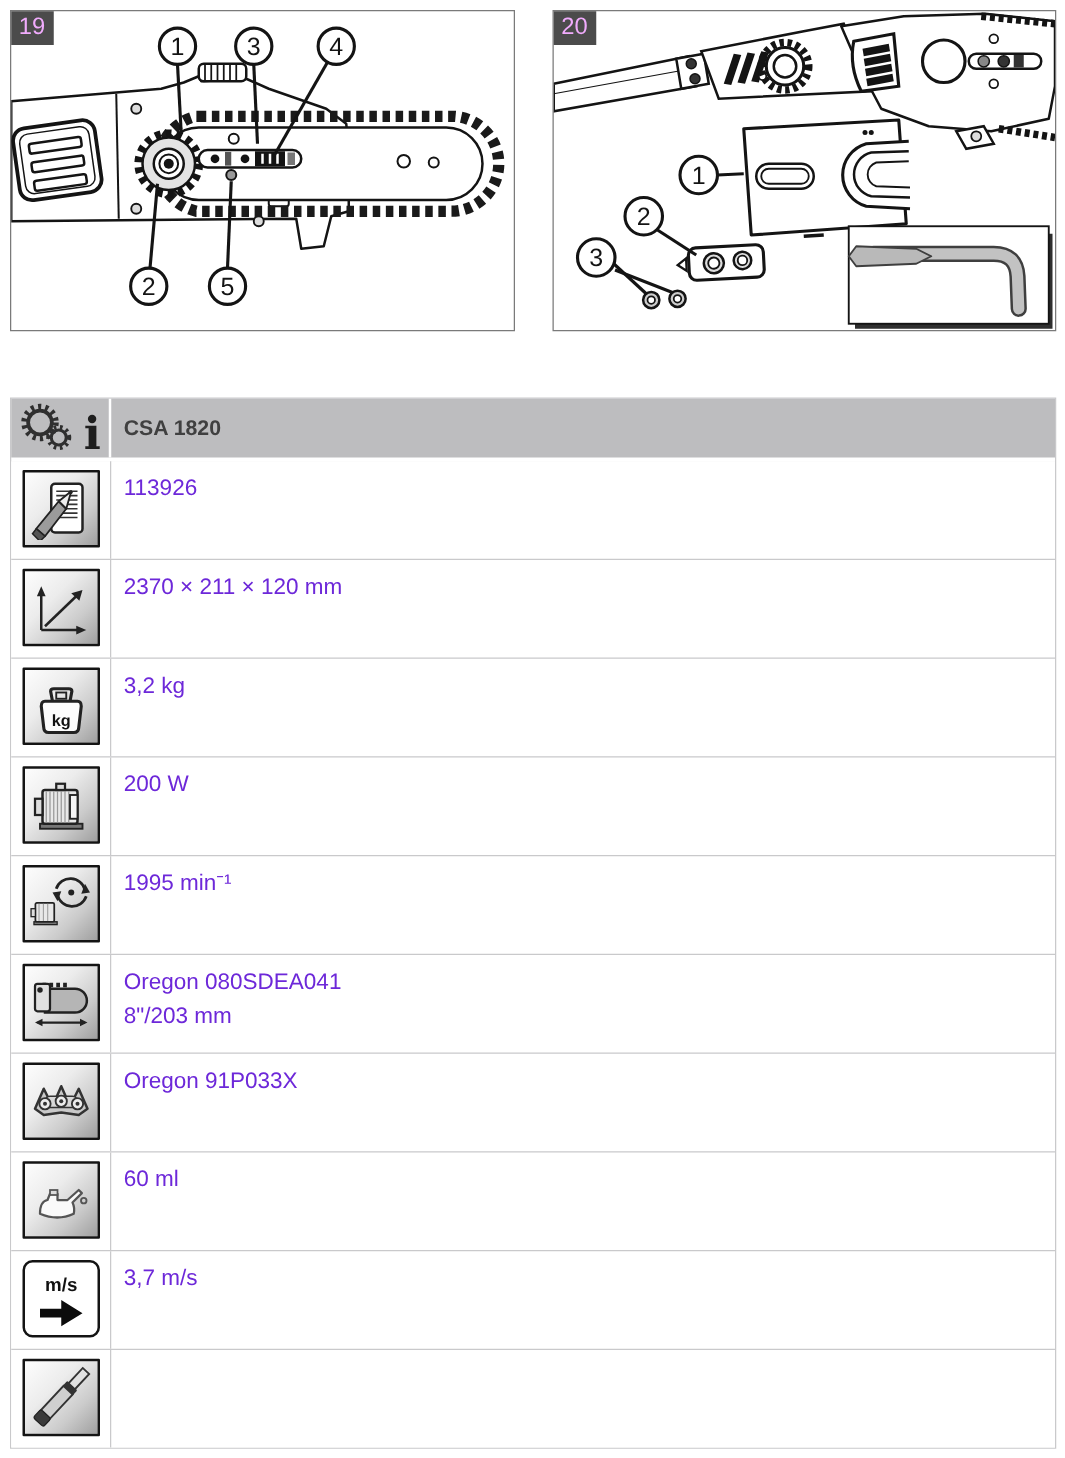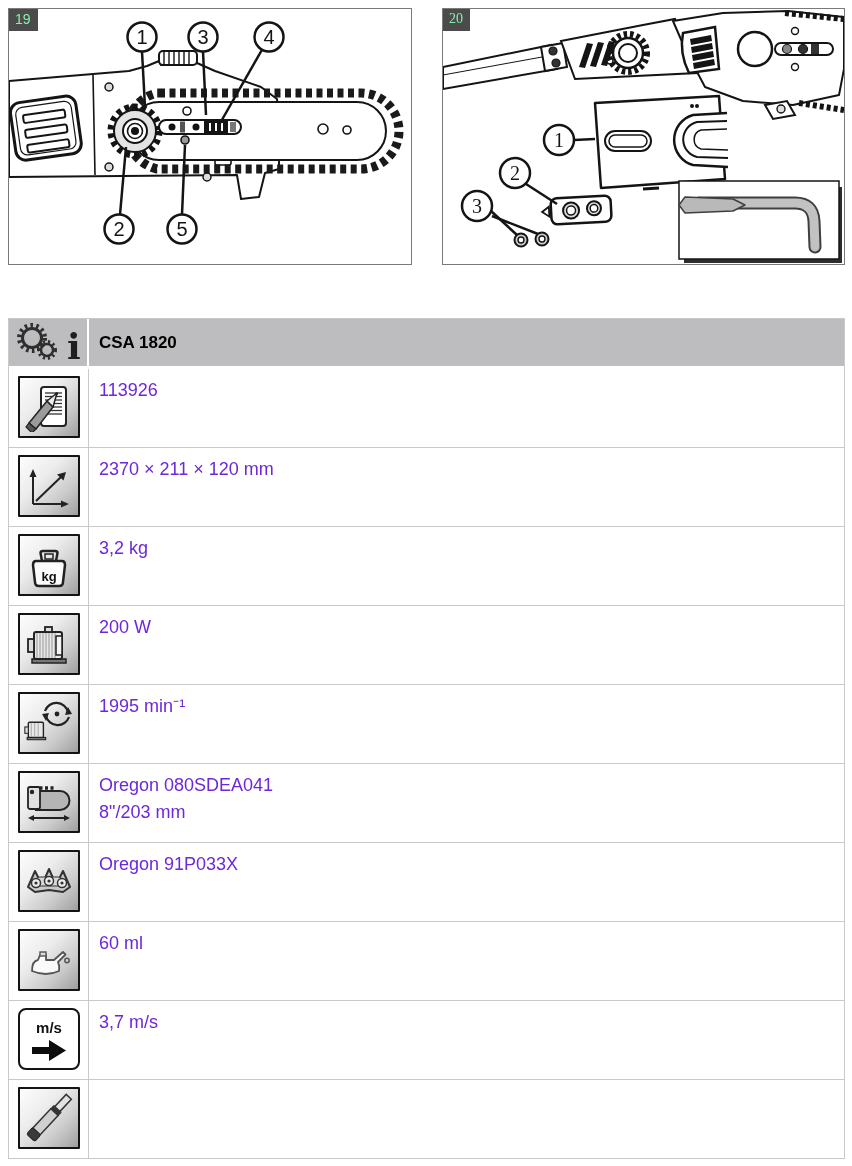--- a/index.html
+++ b/index.html
@@ -3,40 +3,40 @@
 <meta charset="utf-8">
 <style>
   html,body{margin:0;padding:0;}
   body{
     width:852px;height:1166px;background:#ffffff;position:relative;
     font-family:"Liberation Sans",sans-serif;color:#30303a;
   }
   
   .panel{position:absolute;background:#fff;border:1px solid #7a7a7a;box-sizing:border-box;}
   #panel19{left:8px;top:8px;width:404px;height:257px;}
-  #panel20{left:442px;top:8px;width:403px;height:257px;font-family:Liberation Serif, serif;}
+  #panel20{left:442px;top:8px;width:403px;height:257px;}
   .fig-badge{
-    position:absolute;left:0;top:0;background:#4b4b4b;color:#86efac;
-    font-size:14px;line-height:1;padding:3px 7px 5px 6px;z-index:3;
+    position:absolute;left:0;top:0;background:#4b4b4b;color:#f0abfc;
+    font-size:19px;line-height:1;padding:3px 7px 5px 6px;z-index:3;
   }
   .panel svg{position:absolute;left:0;top:0;}
 
   
   .spec{
     position:absolute;left:8px;top:318px;width:837px;
     border:1px solid #c9c9cb;box-sizing:border-box;background:#fff;
   }
   .spec-header{display:flex;height:47px;background:#bdbdbf;border-bottom:3px solid #fff;}
   .spec-header .h-icon{
     width:80px;border-right:2px solid #fff;box-sizing:border-box;
     display:flex;align-items:center;justify-content:center;
   }
   .spec-header .h-title{
     flex:1;display:flex;align-items:center;padding-left:10px;
-    font-size:17px;font-weight:bold;color:#000000;
+    font-size:17px;font-weight:bold;color:#404040;
   }
   .spec-row{display:flex;height:78px;background:#fff;}
   .spec-row + .spec-row{border-top:1px solid #c9c9cb;}
   .icon-cell{
     width:80px;border-right:1px solid #c9c9cb;box-sizing:border-box;
     display:flex;justify-content:center;align-items:flex-start;
   }
   .tile{
     width:62px;height:62px;margin-top:7px;box-sizing:border-box;
     border:2.5px solid #141414;border-radius:1px;

